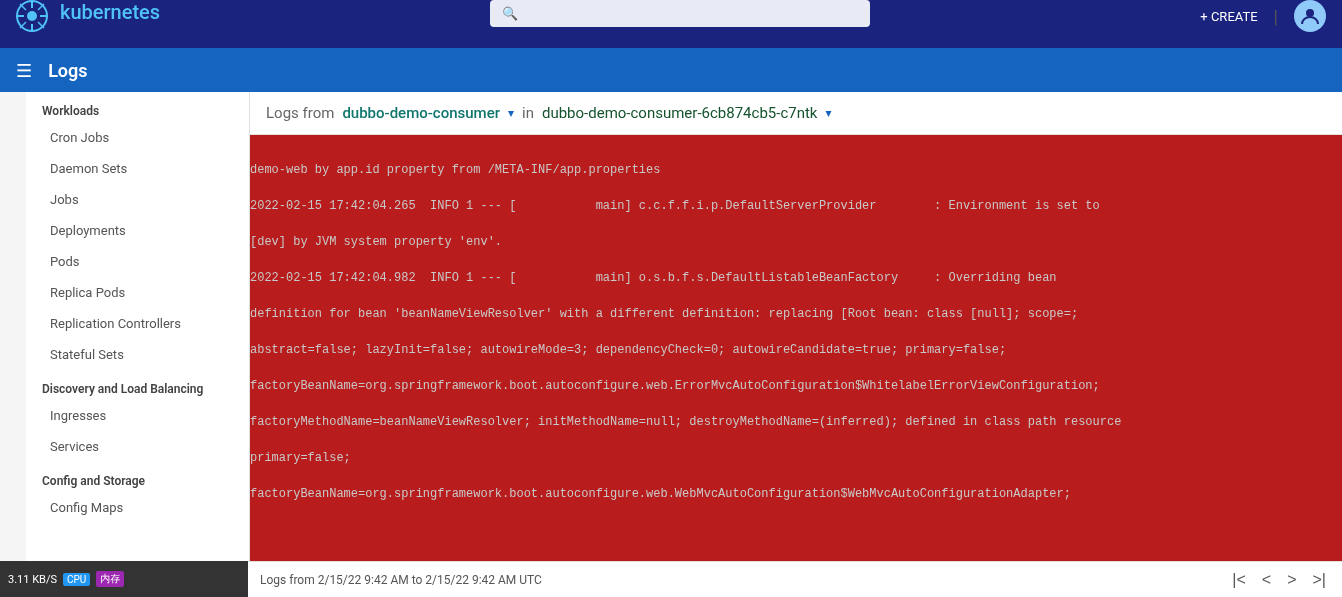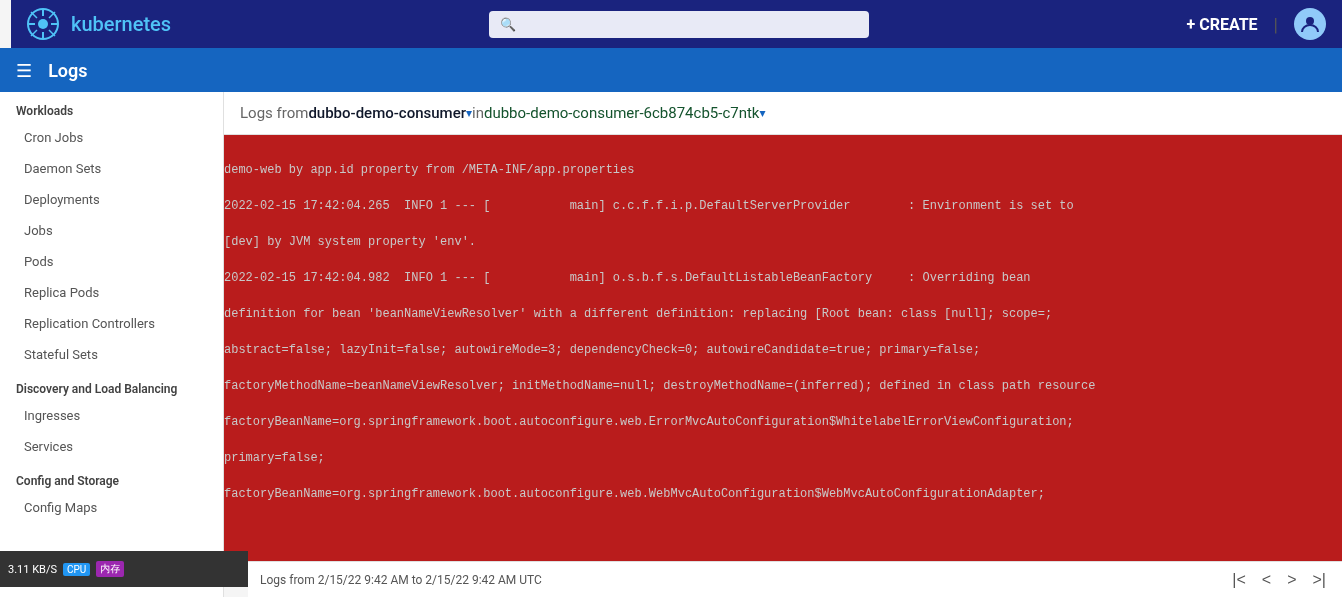--- a/index.html
+++ b/index.html
@@ -1,51 +1,51 @@
 <!DOCTYPE html>
 <html><head>
   <meta charset="utf-8">
   <style>
     * { margin: 0; padding: 0; box-sizing: border-box; }
     body { font-family: -apple-system, BlinkMacSystemFont, 'Segoe UI', Roboto, sans-serif; font-size: 13px; background: #f5f5f5; overflow: hidden; }
 
     
     .navbar {
-      display: flex; align-items: center; height: 48px;
+      display: flex; align-items: flex-start; height: 48px;
       background: #1a237e; padding: 0 16px; gap: 12px;
-      position: fixed; top: 0; left: 11px; right: 0; z-index: 100;
+      position: fixed; top: 0; left: 0; right: 0; z-index: 100;
     }
     .navbar-logo { width: 32px; height: 32px; }
     .navbar-title { color: #4fc3f7; font-size: 20px; font-weight: 500; margin-right: auto; }
     .navbar-search {
       display: flex; align-items: center; background: #e8eaf6; border-radius: 4px;
       padding: 6px 12px; gap: 8px; width: 380px;
     }
     .navbar-search input { border: none; background: transparent; outline: none; font-size: 14px; width: 100%; }
     .navbar-right { display: flex; align-items: center; gap: 16px; margin-left: auto; }
-    .create-btn { color: white; font-weight: 700; font-size: 16px; display: flex; align-items: center; gap: 4px; cursor: pointer; }
+    .create-btn { color: white; font-weight: 400; font-size: 13px; display: flex; align-items: center; gap: 4px; cursor: pointer; }
     .divider-v { color: #555; font-size: 18px; }
     .user-icon { width: 32px; height: 32px; border-radius: 50%; background: #90caf9; display: flex; align-items: center; justify-content: center; }
 
     
     .page-header {
       display: flex; align-items: center; height: 44px;
       background: #1565c0; padding: 0 16px;
       position: fixed; top: 48px; left: 0; right: 0; z-index: 99;
     }
     .menu-icon { color: white; font-size: 18px; margin-right: 16px; cursor: pointer; }
     .page-title { color: white; font-size: 18px; font-weight: 600; }
 
     
     .main-layout { display: flex; position: fixed; top: 92px; left: 0; right: 0; bottom: 0; }
 
     
     .sidebar {
       width: 224px; background: white; border-right: 1px solid #e0e0e0;
-      overflow-y: auto; flex-shrink: 0;
+      overflow-y: auto; flex-shrink: 0; margin-left: 26px;
     }
     .sidebar-section { padding: 12px 16px 4px; font-size: 12px; font-weight: 600; color: #424242; text-transform: none; }
     .sidebar-item {
       padding: 8px 16px 8px 24px; font-size: 13px; color: #555; cursor: pointer;
     }
 
     
     .status-bar {
       position: fixed; bottom: 0; left: 248px; right: 0; height: 36px;
       background: #fff; border-top: 1px solid #e0e0e0;
@@ -58,38 +58,38 @@
 
     
     .content {
       flex: 1; overflow: auto; padding: 0; display: flex; flex-direction: column;
       padding-bottom: 36px;
     }
 
     
     .log-header {
       background: white; padding: 12px 16px; border-bottom: 1px solid #e0e0e0;
-      display: flex; align-items: center; gap: 0; font-size: 15px; flex-shrink: 0;
-    }
-    .log-source { font-weight: 500; color: #0f172a; }
+      display: flex; align-items: center; gap: 8px; font-size: 15px; flex-shrink: 0;
+    }
+    .log-source { font-weight: 500; color: #0f766e; }
     .log-dropdown { color: #1565c0; cursor: pointer; font-size: 12px; }
     .log-in { color: #666; }
     .log-pod { color: #14532d; font-weight: 400; text-align: center; }
 
     
     .log-body {
       flex: 1; background: #b91c1c; font-family: 'Courier New', Courier, monospace;
       font-size: 12px; color: #c8c8c8; padding: 8px 0; overflow: auto;
       white-space: pre-wrap; word-break: break-all; line-height: 1.5;
     }
     .text-line { display: block; }
 
     
     .resource-indicator {
-      position: fixed; bottom: 10px; left: 0; width: 248px; height: 36px;
+      position: fixed; bottom: 0; left: 0; width: 248px; height: 36px;
       background: #333; display: flex; align-items: center; padding: 0 8px; gap: 6px;
       font-size: 11px; color: white; z-index: 60;
     }
     .res-val { color: white; }
     .res-label { background: #4caf50; padding: 1px 4px; border-radius: 2px; font-size: 10px; }
     .res-label-cpu { background: #2196f3; }
     .res-label-mem { background: #9c27b0; }
   </style>
 </head>
 <body>
@@ -127,22 +127,22 @@
   <span class="menu-icon">☰</span>
   <span class="page-title">Logs</span>
 </div>
 
 <div class="main-layout">
 
   <div class="sidebar">
     <div class="sidebar-section">Workloads</div>
     <div class="sidebar-item">Cron Jobs</div>
     <div class="sidebar-item">Daemon Sets</div>
+    <div class="sidebar-item">Jobs</div>
     <div class="sidebar-item">Deployments</div>
-    <div class="sidebar-item">Jobs</div>
     <div class="sidebar-item">Pods</div>
     <div class="sidebar-item">Replica Pods</div>
     <div class="sidebar-item">Replication Controllers</div>
     <div class="sidebar-item">Stateful Sets</div>
 
     <div class="sidebar-section">Discovery and Load Balancing</div>
     <div class="sidebar-item">Ingresses</div>
     <div class="sidebar-item">Services</div>
 
     <div class="sidebar-section">Config and Storage</div>
@@ -160,22 +160,22 @@
       <span class="log-dropdown">▾</span>
     </div>
 
     <div class="log-body">
 <span class="text-line">demo-web by app.id property from /META-INF/app.properties</span>
 <span class="text-line">2022-02-15 17:42:04.265  INFO 1 --- [           main] c.c.f.f.i.p.DefaultServerProvider        : Environment is set to</span>
 <span class="text-line">[dev] by JVM system property 'env'.</span>
 <span class="text-line">2022-02-15 17:42:04.982  INFO 1 --- [           main] o.s.b.f.s.DefaultListableBeanFactory     : Overriding bean</span>
 <span class="text-line">definition for bean 'beanNameViewResolver' with a different definition: replacing [Root bean: class [null]; scope=;</span>
 <span class="text-line">abstract=false; lazyInit=false; autowireMode=3; dependencyCheck=0; autowireCandidate=true; primary=false;</span>
+<span class="text-line">factoryBeanName=org.springframework.boot.autoconfigure.web.ErrorMvcAutoConfiguration$WhitelabelErrorViewConfiguration;</span>
 <span class="text-line">factoryMethodName=beanNameViewResolver; initMethodName=null; destroyMethodName=(inferred); defined in class path resource</span>
-<span class="text-line">factoryBeanName=org.springframework.boot.autoconfigure.web.ErrorMvcAutoConfiguration$WhitelabelErrorViewConfiguration;</span>
 <span class="text-line">primary=false;</span>
 <span class="text-line">factoryBeanName=org.springframework.boot.autoconfigure.web.WebMvcAutoConfiguration$WebMvcAutoConfigurationAdapter;</span>
 
 
 
 
     </div>
   </div>
 </div>
 

